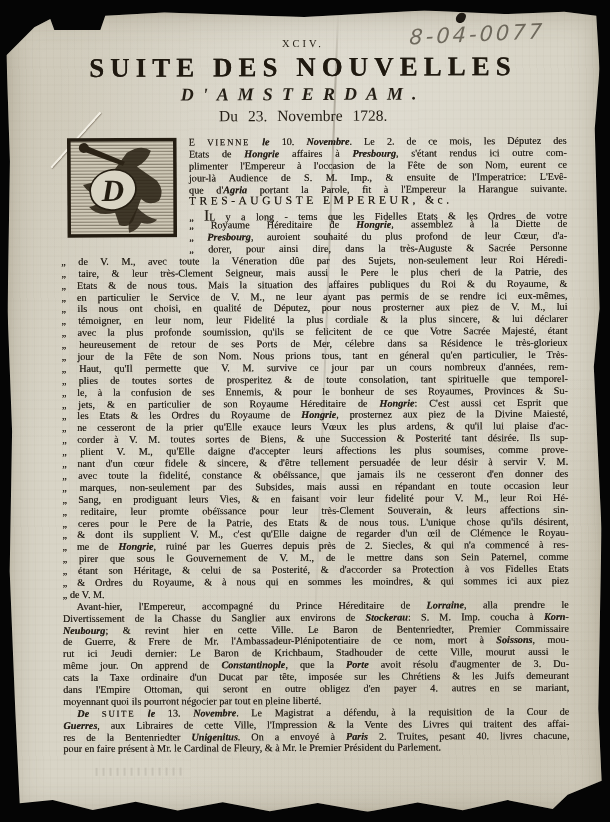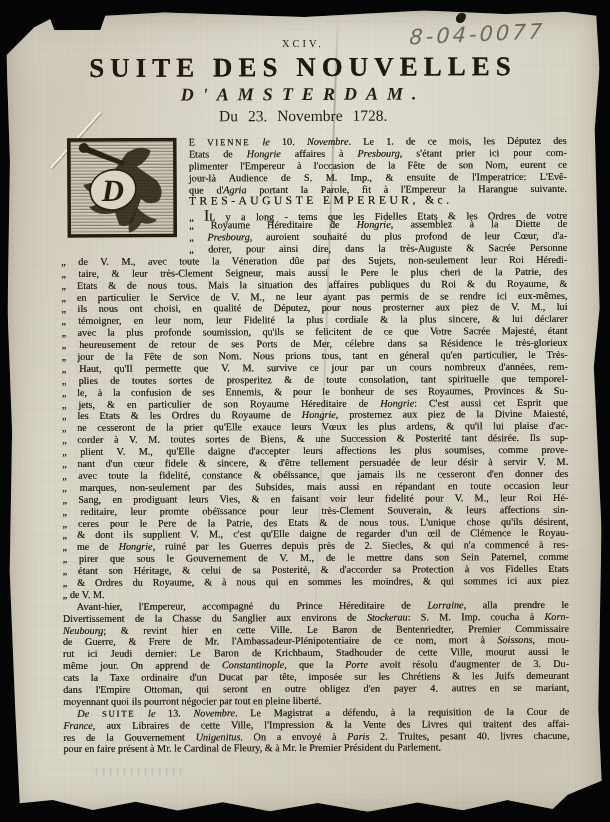--- a/index.html
+++ b/index.html
@@ -49,21 +49,21 @@
   .dateline{margin:2px 0 0 0;font-size:15.5px;color:#241e15;word-spacing:6px;}
   .woodcut{position:absolute;left:62px;top:127px;width:110px;height:100px;}
   .textcol{position:absolute;left:56px;top:126px;width:506px;color:#262019;}
   .tl{height:11.9px;line-height:11.9px;font-size:10.2px;
     text-align:justify;text-align-last:justify;
     text-shadow:0 0 0.35px rgba(38,32,25,0.75);}
   .tl.ind{margin-left:128px;}
   .tl.nj{text-align:left;text-align-last:left;}
   .tl.p1{text-indent:14px;}
   .tl.hd{font-size:11.5px;letter-spacing:3.5px;color:#201a11;}
-  .it{font-style:italic;}
+  .it{font-style:italic;font-weight:bold;}
   .sc{font-size:0.88em;letter-spacing:1.6px;}
   .big{font-size:1.55em;line-height:1;}
 </style>
 </head>
 <body>
 
 <div class="stage">
   <div class="paper">
 
     <div class="handwritten">8-04-0077</div>
@@ -91,22 +91,22 @@
         <path d="M60 15 q14 -9 24 -2 q-3 10 -14 16 l20 14 q8 10 2 20 q-10 6 -18 -2 l-8 22 q-6 8 -14 4 l-4 -12 q-18 4 -26 -6 q10 -2 14 -10 q-14 -2 -20 -12 q12 -4 22 -2 z" fill="#2b2316" opacity="0.88"></path>
         <path d="M58 24 L20 8 l-2 6 l38 14 z" fill="#2b2316"></path>
         <circle cx="17" cy="10" r="5" fill="#2b2316"></circle>
         <ellipse cx="46" cy="52" rx="23" ry="20" fill="#d9d4c4" stroke="#241d12" stroke-width="1.6" transform="rotate(-14 46 52)"></ellipse>
         <text x="46" y="63" text-anchor="middle" font-family="Liberation Serif, serif" font-style="italic" font-weight="bold" font-size="31" fill="#241d12">D</text>
         <path d="M70 70 q10 10 20 12 q-6 6 -16 3 q-4 8 -12 10 q-2 -8 2 -14 z" fill="#2b2316" opacity="0.85"></path>
       </svg>
     </div>
 
     <main class="textcol">
-        <div class="tl ind"><span>E </span><span class="sc">VIENNE</span><span> </span><span class="it">le</span><span> 10. </span><span class="it">Novembre</span><span>. Le 1. de ce mois, les Députez des</span></div>
-        <div class="tl ind"><span>Etats de </span><span class="it">Hongrie</span><span> affaires à </span><span class="it">Presbourg</span><span>, s'étant prier ici pour com-</span></div>
+        <div class="tl ind"><span>E </span><span class="sc">VIENNE</span><span> </span><span class="it">le</span><span> 10. </span><span class="it">Novembre</span><span>. Le 2. de ce mois, les Députez des</span></div>
+        <div class="tl ind"><span>Etats de </span><span class="it">Hongrie</span><span> affaires à </span><span class="it">Presbourg</span><span>, s'étant rendus ici outre com-</span></div>
         <div class="tl ind"><span>plimenter l'Empereur à l'occasion de la Fête de son Nom, eurent ce</span></div>
         <div class="tl ind"><span>jour-là Audience de S. M. Imp., &amp; ensuite de l'Imperatrice: L'Evê-</span></div>
         <div class="tl ind"><span>que d'</span><span class="it">Agria</span><span> portant la Parole, fit à l'Empereur la Harangue suivante.</span></div>
         <div class="tl ind hd nj"><span>TRES-AUGUSTE EMPEREUR, &amp;c.</span></div>
         <div class="tl ind"><span>„ </span><span class="big">I</span><span>L y a long - tems que les Fidelles Etats &amp; les Ordres de votre</span></div>
         <div class="tl ind"><span>„ Royaume Héreditaire de </span><span class="it">Hongrie</span><span>, assemblez à la Diette de</span></div>
         <div class="tl ind"><span>„ </span><span class="it">Presbourg</span><span>, auroient souhaité du plus profond de leur Cœur, d'a-</span></div>
         <div class="tl ind"><span>„ dorer, pour ainsi dire, dans la très-Auguste &amp; Sacrée Personne</span></div>
         <div class="tl"><span>„ de V. M., avec toute la Véneration dûe par des Sujets, non-seulement leur Roi Héredi-</span></div>
         <div class="tl"><span>„ taire, &amp; leur très-Clement Seigneur, mais aussi le Pere le plus cheri de la Patrie, des</span></div>
@@ -140,19 +140,19 @@
         <div class="tl p1"><span>Avant-hier, l'Empereur, accompagné du Prince Héreditaire de </span><span class="it">Lorraine</span><span>, alla prendre le</span></div>
         <div class="tl"><span>Divertissement de la Chasse du Sanglier aux environs de </span><span class="it">Stockerau</span><span>: S. M. Imp. coucha à </span><span class="it">Korn-</span></div>
         <div class="tl"><span class="it">Neubourg</span><span>; &amp; revint hier en cette Ville. Le Baron de Bentenriedter, Premier Commissaire</span></div>
         <div class="tl"><span>de Guerre, &amp; Frere de Mr. l'Ambassadeur-Plénipotentiaire de ce nom, mort à </span><span class="it">Soissons</span><span>, mou-</span></div>
         <div class="tl"><span>rut ici Jeudi dernier: Le Baron de Krichbaum, Stadhouder de cette Ville, mourut aussi le</span></div>
         <div class="tl"><span>même jour. On apprend de </span><span class="it">Constantinople</span><span>, que la </span><span class="it">Porte</span><span> avoit résolu d'augmenter de 3. Du-</span></div>
         <div class="tl"><span>cats la Taxe ordinaire d'un Ducat par tête, imposée sur les Chrétiens &amp; les Juifs demeurant</span></div>
         <div class="tl"><span>dans l'Empire Ottoman, qui seront en outre obligez d'en payer 4. autres en se mariant,</span></div>
         <div class="tl nj"><span>moyennant quoi ils pourront négocier par tout en pleine liberté.</span></div>
         <div class="tl p1"><span class="it">De</span><span> </span><span class="sc">SUITE</span><span> </span><span class="it">le</span><span> 13. </span><span class="it">Novembre</span><span>. Le Magistrat a défendu, à la requisition de la Cour de</span></div>
-        <div class="tl"><span class="it">France</span><span>, aux Libraires de cette Ville, l'Impression &amp; la Vente des Livres qui traitent des affai-</span></div>
-        <div class="tl"><span>res de la Gouvernement </span><span class="it">Unigenitus</span><span>. On a envoyé à </span><span class="it">Paris</span><span> 2. Truites, pesant 40. livres chacune,</span></div>
+        <div class="tl"><span class="it">Guerres</span><span>, aux Libraires de cette Ville, l'Impression &amp; la Vente des Livres qui traitent des affai-</span></div>
+        <div class="tl"><span>res de la Bentenriedter </span><span class="it">Unigenitus</span><span>. On a envoyé à </span><span class="it">Paris</span><span> 2. Truites, pesant 40. livres chacune,</span></div>
         <div class="tl nj"><span>pour en faire présent à Mr. le Cardinal de Fleury, &amp; à Mr. le Premier Président du Parlement.</span></div>
       </main>
 
   </div>
 </div>
 
 </body></html>

